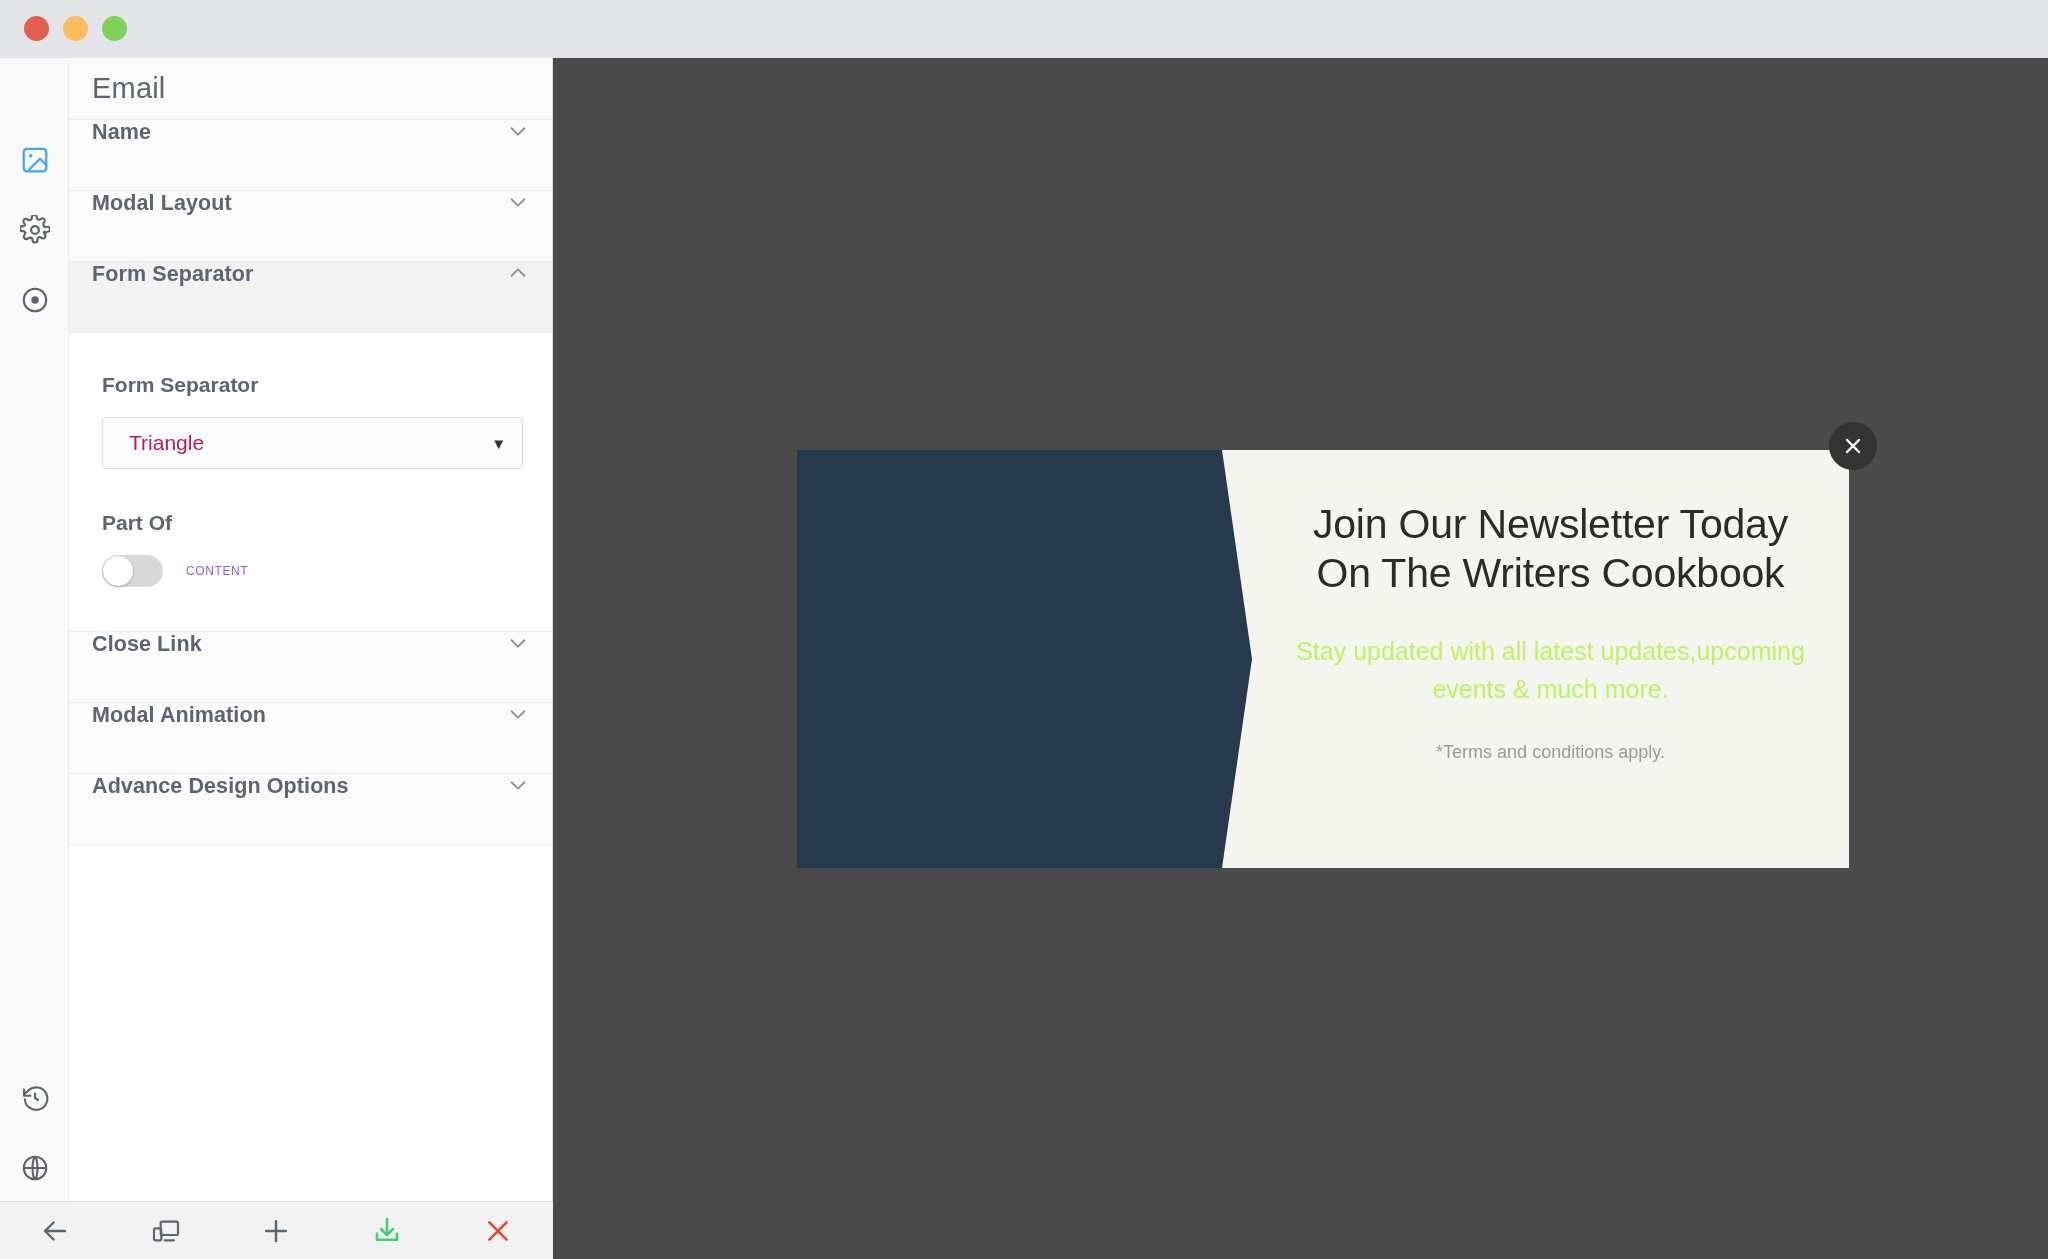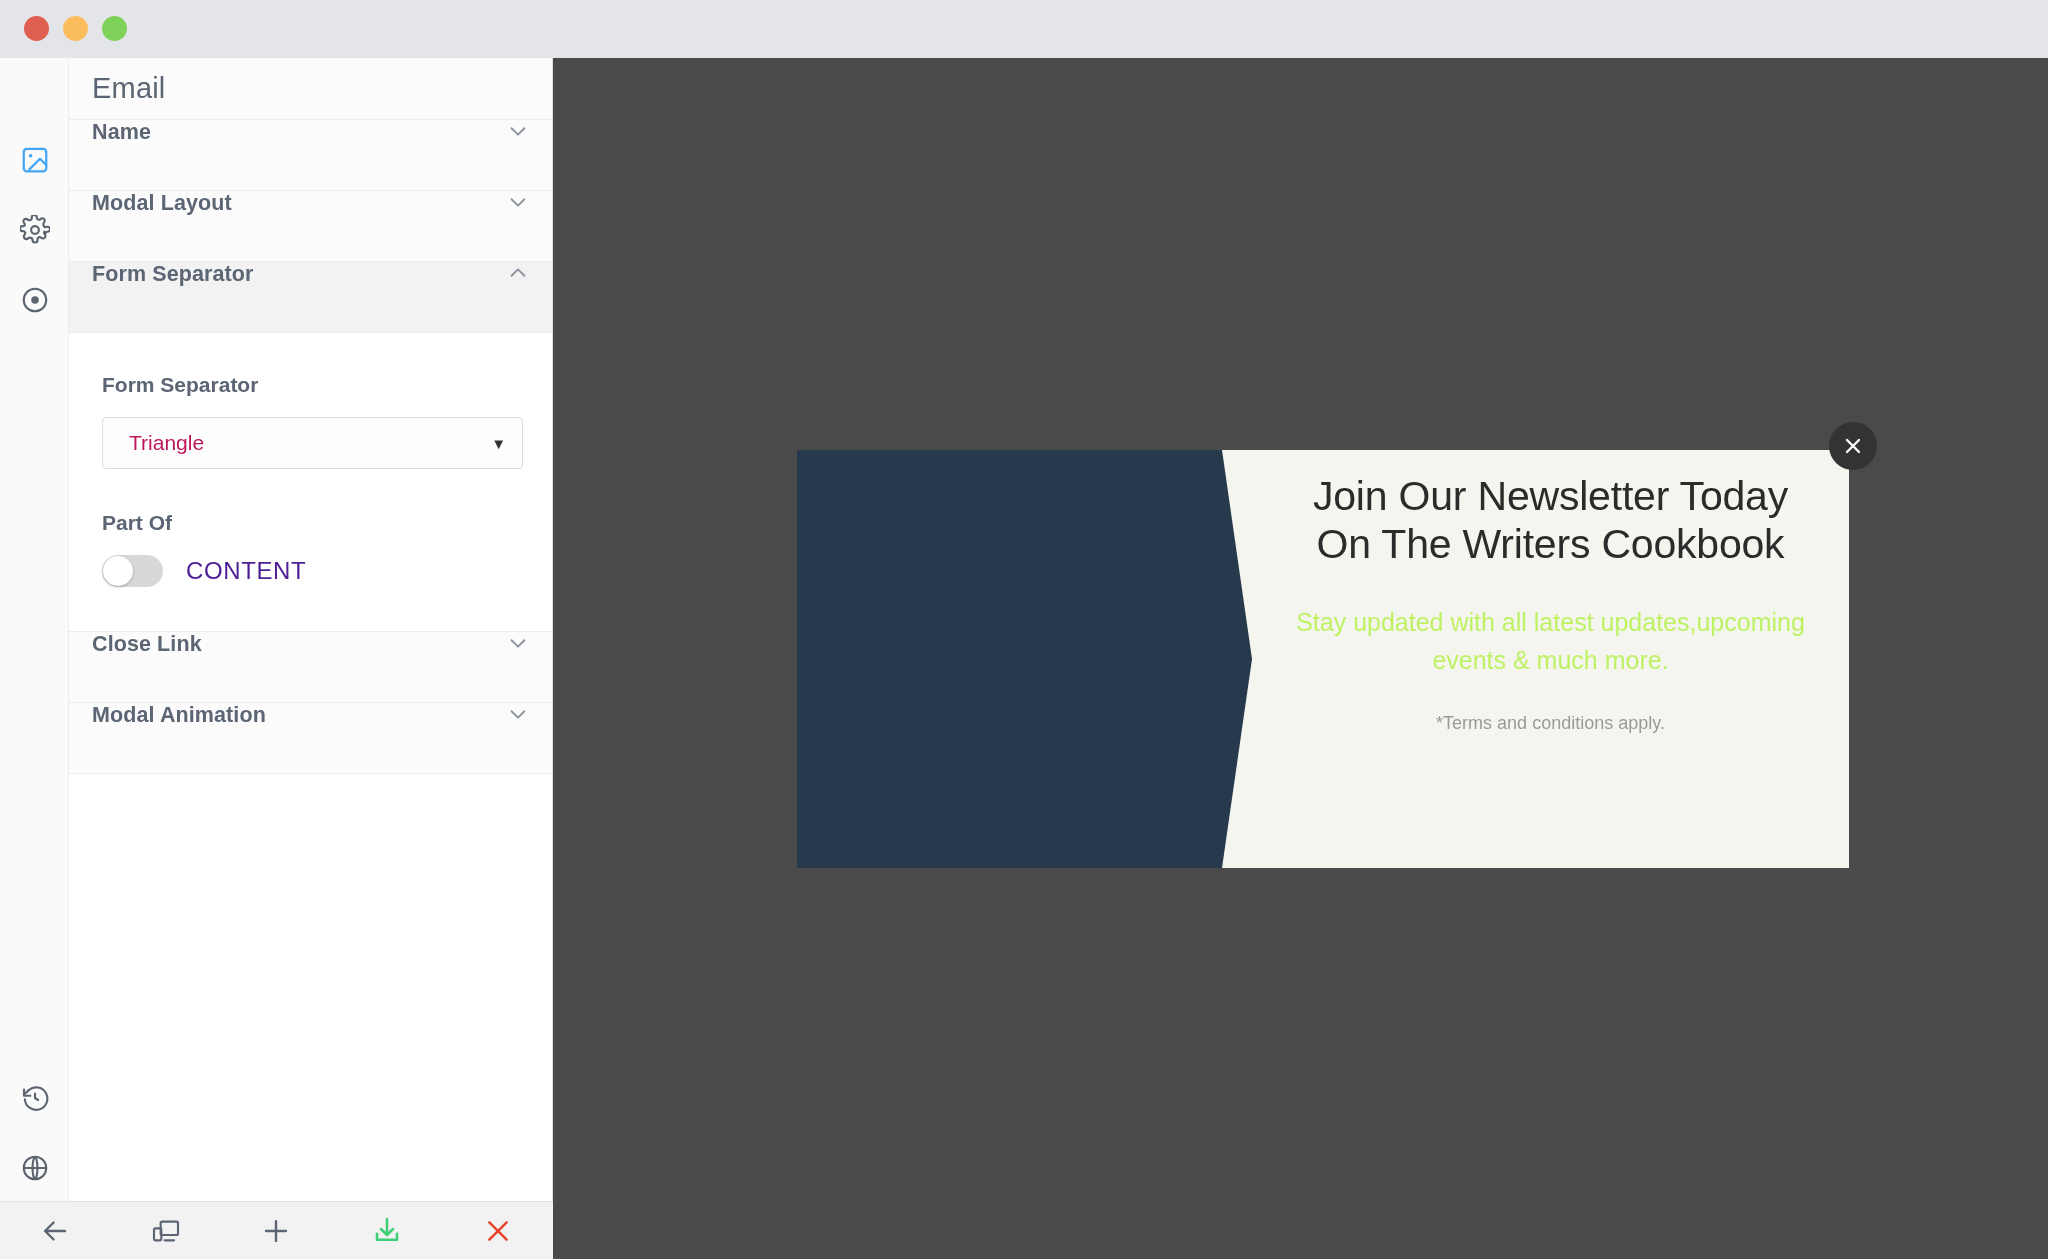--- a/index.html
+++ b/index.html
@@ -172,22 +172,22 @@
   }
   .toggle .knob {
     position: absolute;
     left: 1px; top: 1px;
     width: 30px; height: 30px;
     border-radius: 50%;
     background: #ffffff;
     box-shadow: 0 1px 3px rgba(0,0,0,.25);
   }
   .toggle-text {
-    font-size: 24px;
-    color: #4c1d95;
+    font-size: 12px;
+    color: #8b5cf6;
     letter-spacing: .6px;
   }
 
   
   .bottom-toolbar {
     position: absolute;
     left: 0; top: 1201px;
     width: 553px;
     height: 58px;
     background: #f2f2f2;
@@ -303,28 +303,28 @@
   .privacy-note {
     margin-top: 20px;
     font-size: 18.5px;
     font-weight: bold;
     color: #ffffff;
   }
 
   .right-inner {
     position: absolute;
     left: 455px;
-    top: 0;
+    top: 7px;
     width: 597px;
     height: 306px;
     z-index: 3;
     display: flex;
     flex-direction: column;
     align-items: center;
-    justify-content: center;
+    justify-content: flex-end;
     text-align: center;
     padding: 0 20px;
   }
   .headline {
     font-size: 41px;
     font-weight: normal;
     color: #2b2b2b;
     line-height: 1.18;
     letter-spacing: -.2px;
     max-width: 540px;
@@ -486,20 +486,28 @@
 
     <div class="acc-header">
       <span class="acc-label">Modal Animation</span>
       <span class="chev">
         <svg viewBox="0 0 24 24" fill="none" stroke="currentColor" stroke-width="2" stroke-linecap="round" stroke-linejoin="round">
             <path d="M5 9l7 7 7-7"></path>
           </svg>
       </span>
     </div>
 
+    <div class="acc-header">
+      <span class="acc-label">Advance Design Options</span>
+      <span class="chev">
+        <svg viewBox="0 0 24 24" fill="none" stroke="currentColor" stroke-width="2" stroke-linecap="round" stroke-linejoin="round">
+            <path d="M5 9l7 7 7-7"></path>
+          </svg>
+      </span>
+    </div>
   </div>
 
   <div class="bottom-toolbar">
 
     <div class="tb-btn">
       <span>
         <svg width="34" height="34" viewBox="0 0 24 24" fill="none" stroke="currentColor" stroke-width="1.7" stroke-linecap="round" stroke-linejoin="round">
           <path d="M19 12H5M11 18l-6-6 6-6"></path>
         </svg>
       </span>

